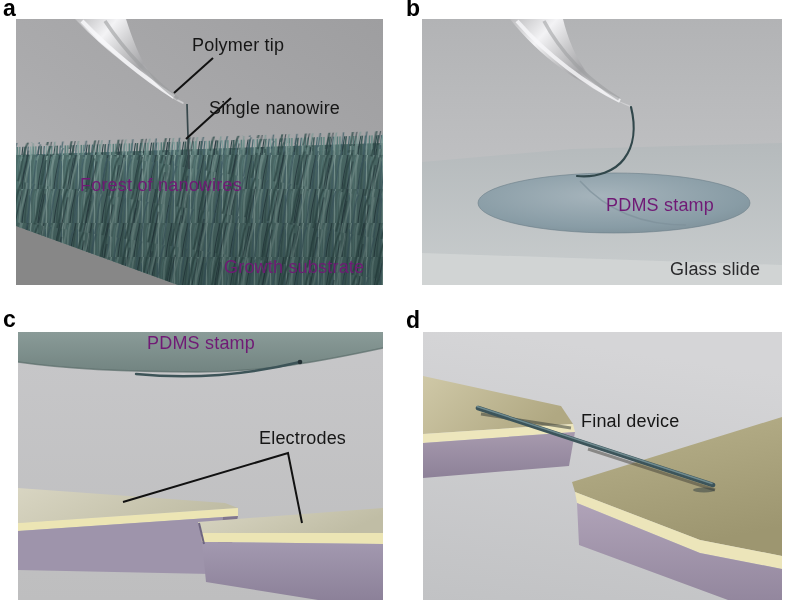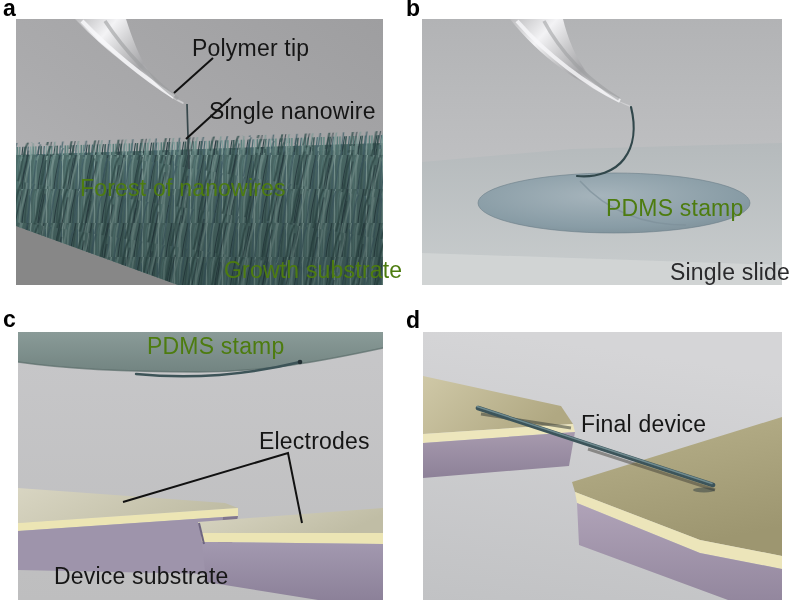--- a/index.html
+++ b/index.html
@@ -1,22 +1,22 @@
 <!DOCTYPE html>
 <html><head>
 <meta charset="utf-8">
 <style>
   html,body{margin:0;padding:0;background:#fff;}
   #figure{position:relative;width:789px;height:600px;background:#ffffff;overflow:hidden;
           font-family:"Liberation Sans",sans-serif;}
   .panel{position:absolute;}
   .panel svg{display:block;}
   .plabel{position:absolute;font-weight:bold;font-size:23px;line-height:1;color:#000;}
-  .lab{position:absolute;font-size:23px;line-height:1.15;color:#161616;white-space:nowrap;letter-spacing:.2px;}
-  .lab.light{color:#4d7c0f;}
+  .lab{position:absolute;font-size:18px;line-height:1.15;color:#161616;white-space:nowrap;letter-spacing:.2px;}
+  .lab.light{color:#701a75;}
   .lab.dark2{color:#2a2a2c;}
   #panel-a{left:16px;top:19px;width:367px;height:266px;}
   #panel-b{left:422px;top:19px;width:360px;height:266px;}
   #panel-c{left:18px;top:332px;width:365px;height:268px;}
   #panel-d{left:423px;top:332px;width:285px;height:268px;text-align:right;}
   
   #lab-a-polymer{left:176px;top:16px;}
   #lab-a-single{left:193px;top:79px;}
   #lab-a-forest{left:64px;top:156px;}
   #lab-a-growth{left:188px;top:238px;margin-left:20px;}
@@ -147,21 +147,21 @@
 
       <g>
         <path d="M88,0 C116,36 158,68 207,86 C209,87 209,88 208,88 C172,74 150,38 141,0 Z" fill="url(#b-metal)"></path>
         <path d="M95,2 C125,36 165,66 198,82" stroke="#f8f8fa" stroke-width="4" opacity="0.8" fill="none"></path>
         <path d="M122,2 C140,36 168,62 197,80" stroke="#9b9c9f" stroke-width="3.5" opacity="0.55" fill="none"></path>
       </g>
 
       <path d="M209,88 C214,108 212,127 202,140 C193,152 175,159 155,157" stroke="#31474b" stroke-width="2.2" fill="none" stroke-linecap="round"></path>
     </svg>
     <span id="lab-b-pdms" class="lab light">PDMS stamp</span>
-    <span id="lab-b-glass" class="lab dark2">Single slide</span>
+    <span id="lab-b-glass" class="lab dark2">Glass slide</span>
   </div>
 
   <div id="panel-c" class="panel">
     <svg width="365" height="268" viewBox="0 0 365 268">
       <defs>
         <linearGradient id="c-bg" x1="0" y1="0" x2="0" y2="1">
           <stop offset="0" stop-color="#c7c7c9"></stop>
             <stop offset="1" stop-color="#bebebf"></stop>
         </linearGradient>
         <linearGradient id="c-stamp" x1="0" y1="0" x2="0" y2="1">
@@ -200,21 +200,20 @@
         <polygon points="180,190 365,176 365,201 183,201" fill="url(#c-etop)"></polygon>
         <polygon points="183,201 365,201 365,212 184,210" fill="#ece5b4"></polygon>
         <polygon points="184,210 365,212 365,268 300,268 188,250" fill="url(#c-lav)"></polygon>
         <line x1="181" y1="191" x2="186" y2="212" stroke="#6e6580" stroke-width="2"></line>
       </g>
 
       <polyline points="105,170 270,121 284,191" fill="none" stroke="#111" stroke-width="2"></polyline>
     </svg>
     <span id="lab-c-pdms" class="lab light">PDMS stamp</span>
     <span id="lab-c-electrodes" class="lab">Electrodes</span>
-    <span id="lab-c-device" class="lab">Device substrate</span>
   </div>
 
   <div id="panel-d" class="panel">
     <svg width="359" height="268" viewBox="0 0 359 268">
       <defs>
         <linearGradient id="d-bg" x1="0.2" y1="0" x2="0" y2="1">
           <stop offset="0" stop-color="#d5d5d7"></stop>
             <stop offset="1" stop-color="#c1c2c4"></stop>
         </linearGradient>
         <linearGradient id="d-topL" x1="0" y1="0" x2="1" y2="0.4">

